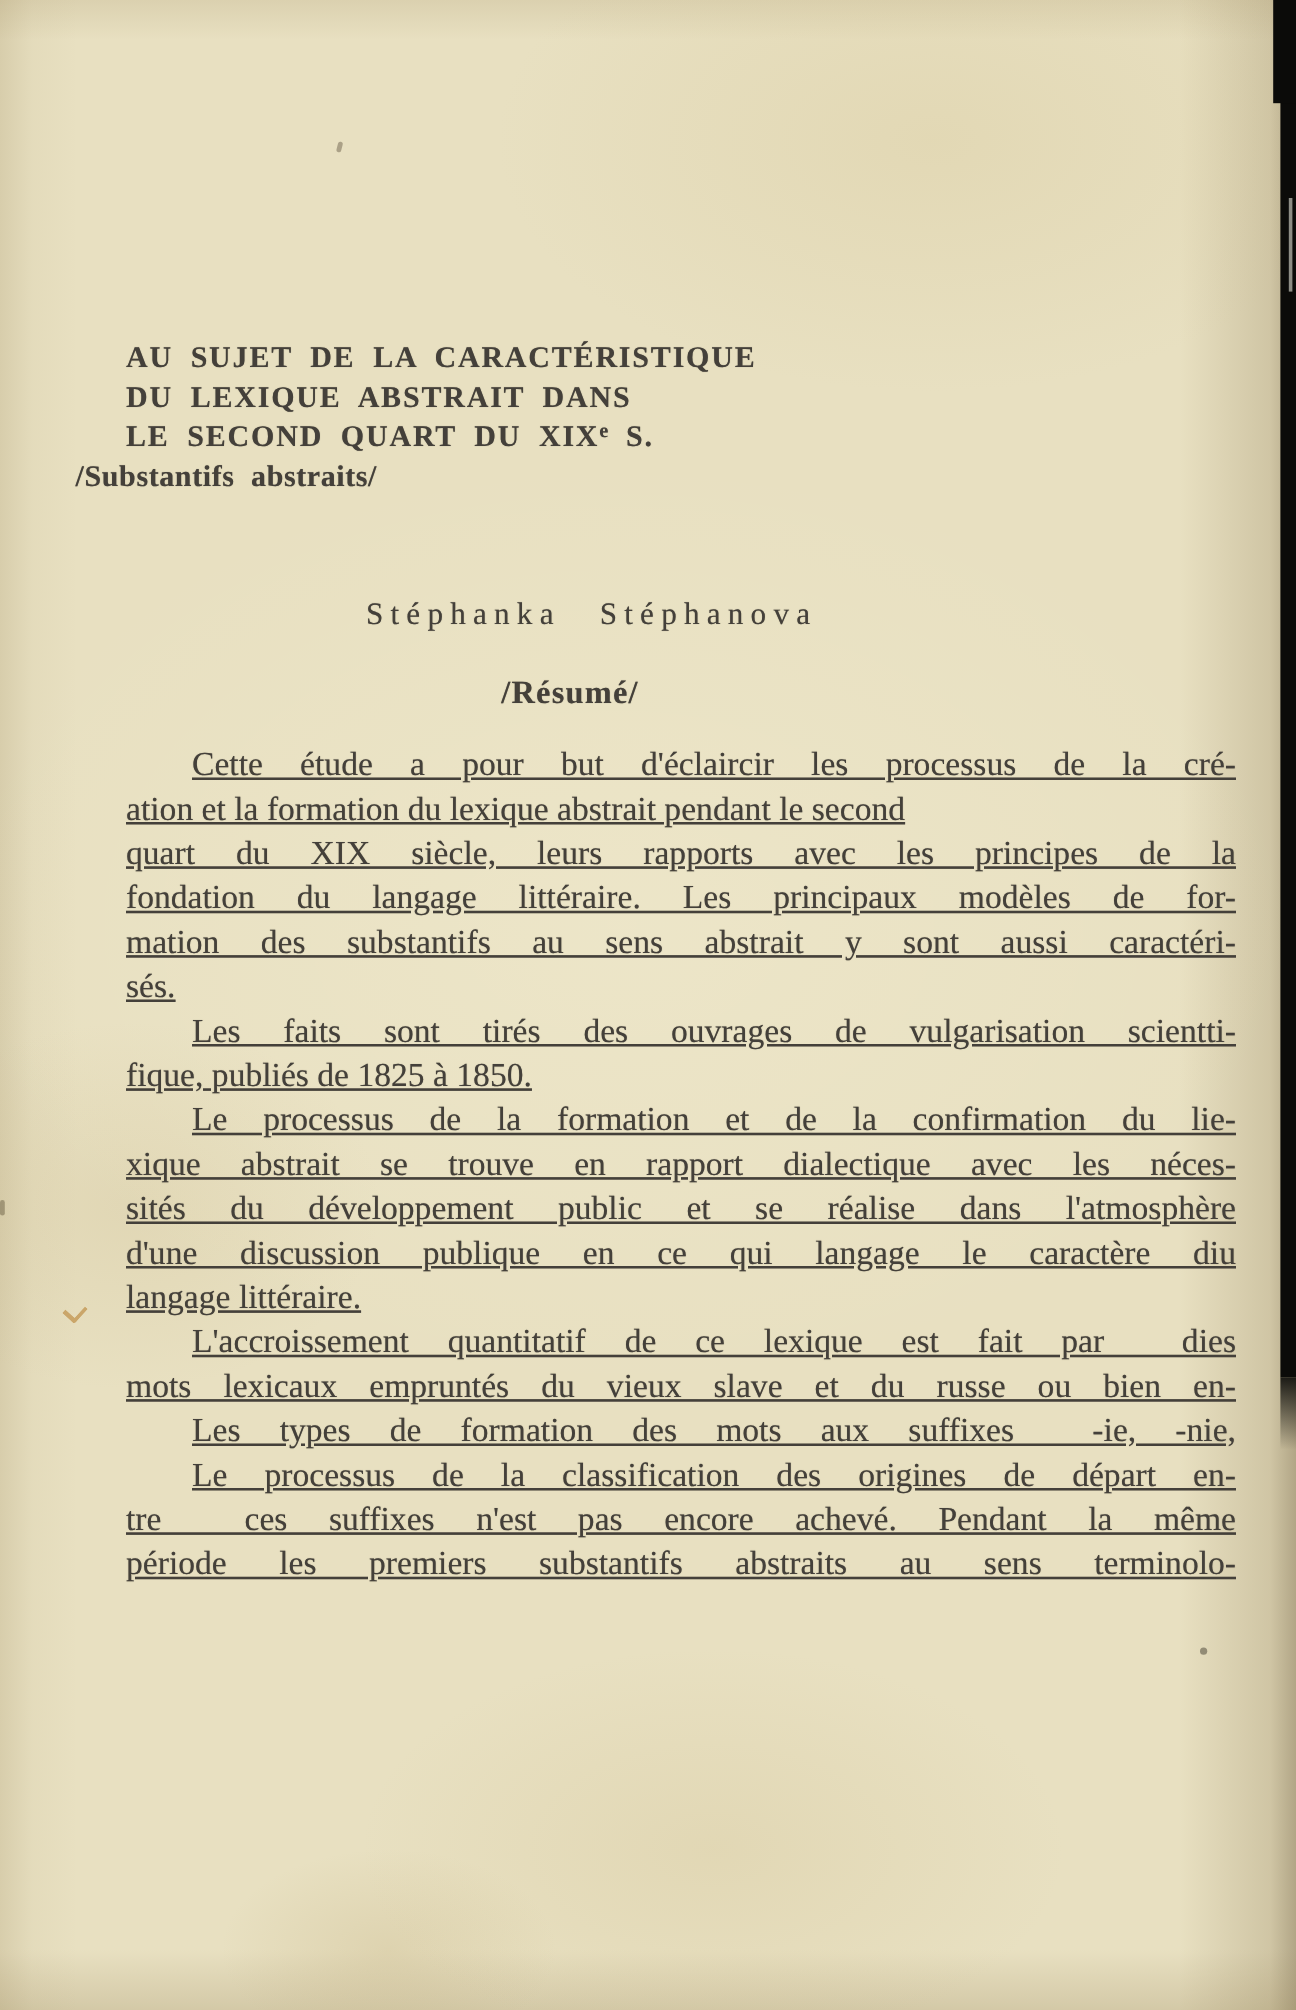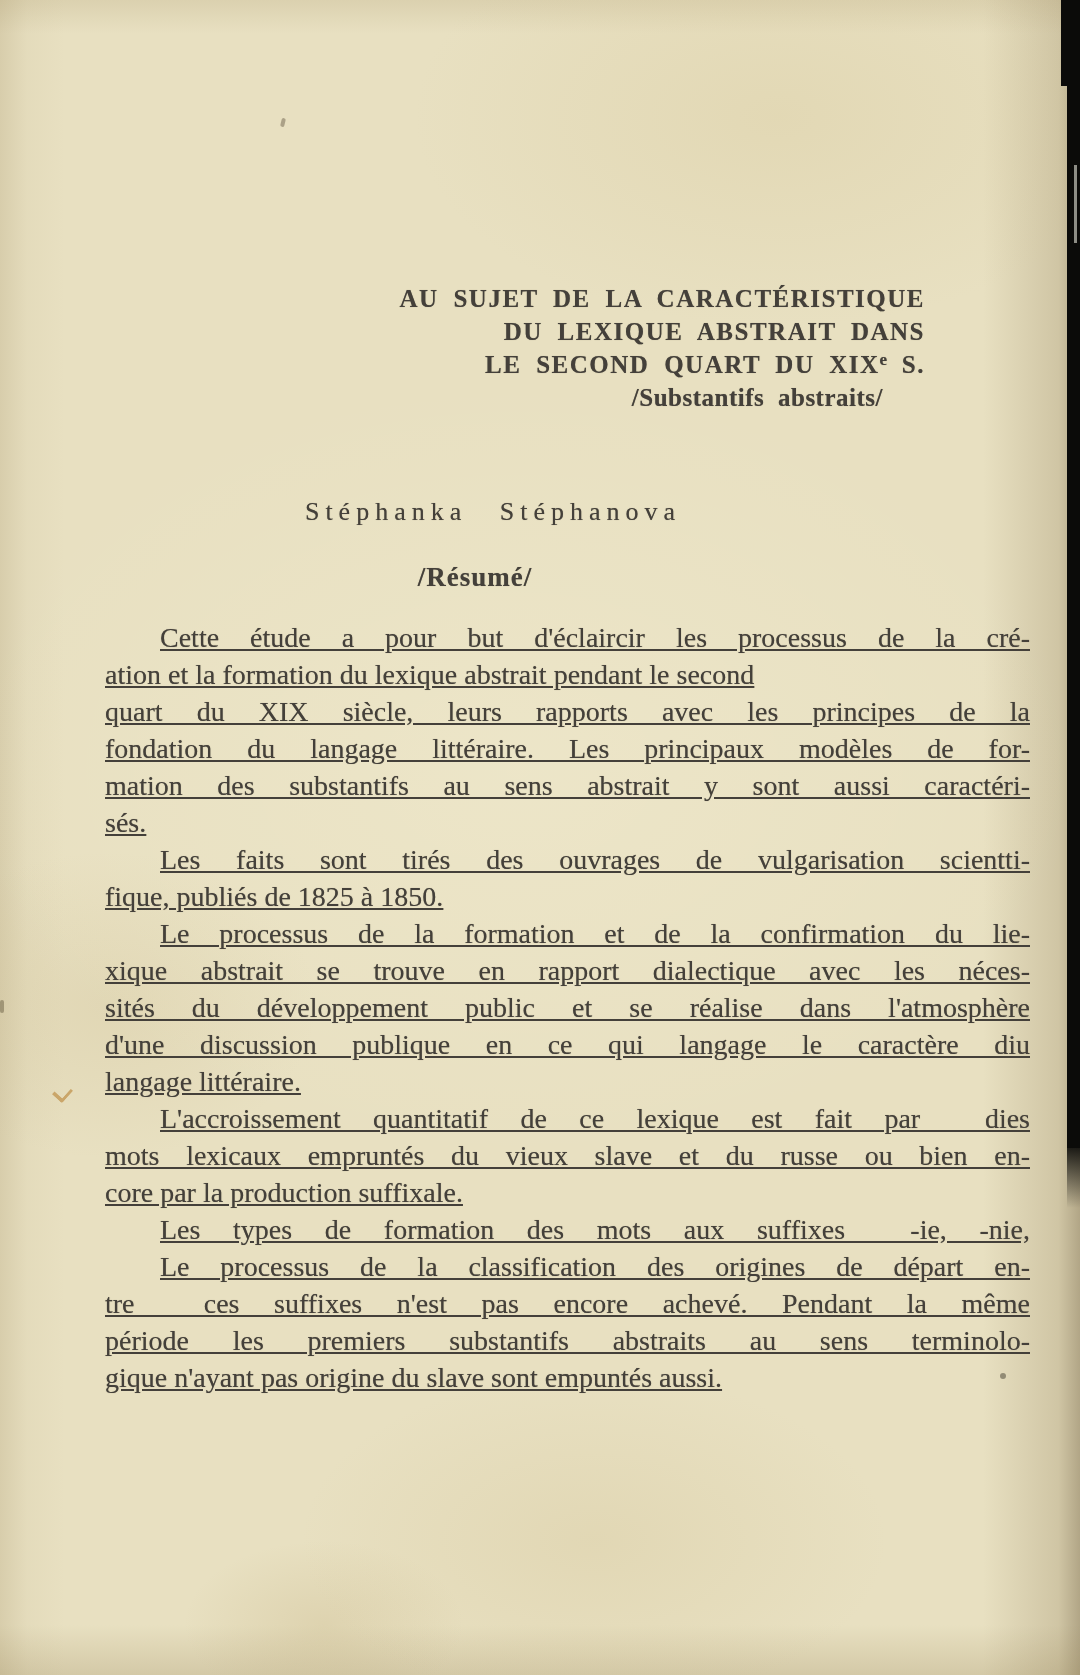--- a/index.html
+++ b/index.html
@@ -48,21 +48,21 @@
     border-bottom-left-radius:3px;
   }
   .speck-1{position:absolute;left:281px;top:118px;width:4px;height:9px;background:rgba(120,110,88,0.55);border-radius:2px;transform:rotate(14deg);}
   .speck-2{position:absolute;left:1000px;top:1373px;width:6px;height:6px;background:rgba(82,76,62,0.55);border-radius:50%;}
   .speck-3{position:absolute;left:0;top:1000px;width:4px;height:13px;background:rgba(96,84,58,0.45);border-radius:2px;}
 
   
   .ink{ text-shadow:0 0 0.7px rgba(64,58,48,0.55); }
   .title-block{
     position:absolute;left:105px;top:282px;width:820px;
-    text-align:right;font-size:25px;letter-spacing:1.5px;word-spacing:7px;
+    text-align:left;font-size:25px;letter-spacing:1.5px;word-spacing:7px;
     line-height:33px;font-weight:bold;color:var(--ink,#45413a);
   }
   .title-block sup{font-size:17px;letter-spacing:0;line-height:0;vertical-align:8px;}
   .subtitle-line{transform:translateX(-42px);letter-spacing:0.5px;font-weight:bold;}
   .author-line{
     position:absolute;left:105px;top:497px;width:820px;text-align:center;
     font-size:26px;letter-spacing:6px;word-spacing:20px;transform:translateX(-22px);
     color:var(--ink,#45413a);
   }
   .resume-line{
@@ -107,26 +107,24 @@
       <div class="body-line">sés.</div>
       <div class="body-line justify indent">Les faits sont tirés des ouvrages de vulgarisation scientti-</div>
       <div class="body-line">fique, publiés de 1825 à 1850.</div>
       <div class="body-line justify indent">Le processus de la formation et de la confirmation du lie-</div>
       <div class="body-line justify">xique abstrait se trouve en rapport dialectique avec les néces-</div>
       <div class="body-line justify">sités du développement public et se réalise dans l'atmosphère</div>
       <div class="body-line justify">d'une discussion publique en ce qui langage le caractère diu</div>
       <div class="body-line">langage littéraire.</div>
       <div class="body-line justify indent">L'accroissement quantitatif de ce lexique est fait par&nbsp; dies</div>
       <div class="body-line justify">mots lexicaux empruntés du vieux slave et du russe ou bien en-</div>
-      <div class="body-line">core par la production suffixale.</div>
       <div class="body-line justify indent">Les types de formation des mots aux suffixes&nbsp; -ie, -nie,</div>
       <div class="body-line justify indent">Le processus de la classification des origines de départ en-</div>
       <div class="body-line justify">tre&nbsp; ces suffixes n'est pas encore achevé. Pendant la même</div>
       <div class="body-line justify">période les premiers substantifs abstraits au sens terminolo-</div>
-      <div class="body-line">gique n'ayant pas origine du slave sont empuntés aussi.</div>
     </div>
 
   <div class="edge-black"></div>
   <div class="edge-black-top"></div>
   <div class="edge-black-fade"></div>
   <div class="edge-sliver"></div>
   <div class="mark-arrow"></div>
   <div class="speck-1"></div>
   <div class="speck-2"></div>
   <div class="speck-3"></div>

